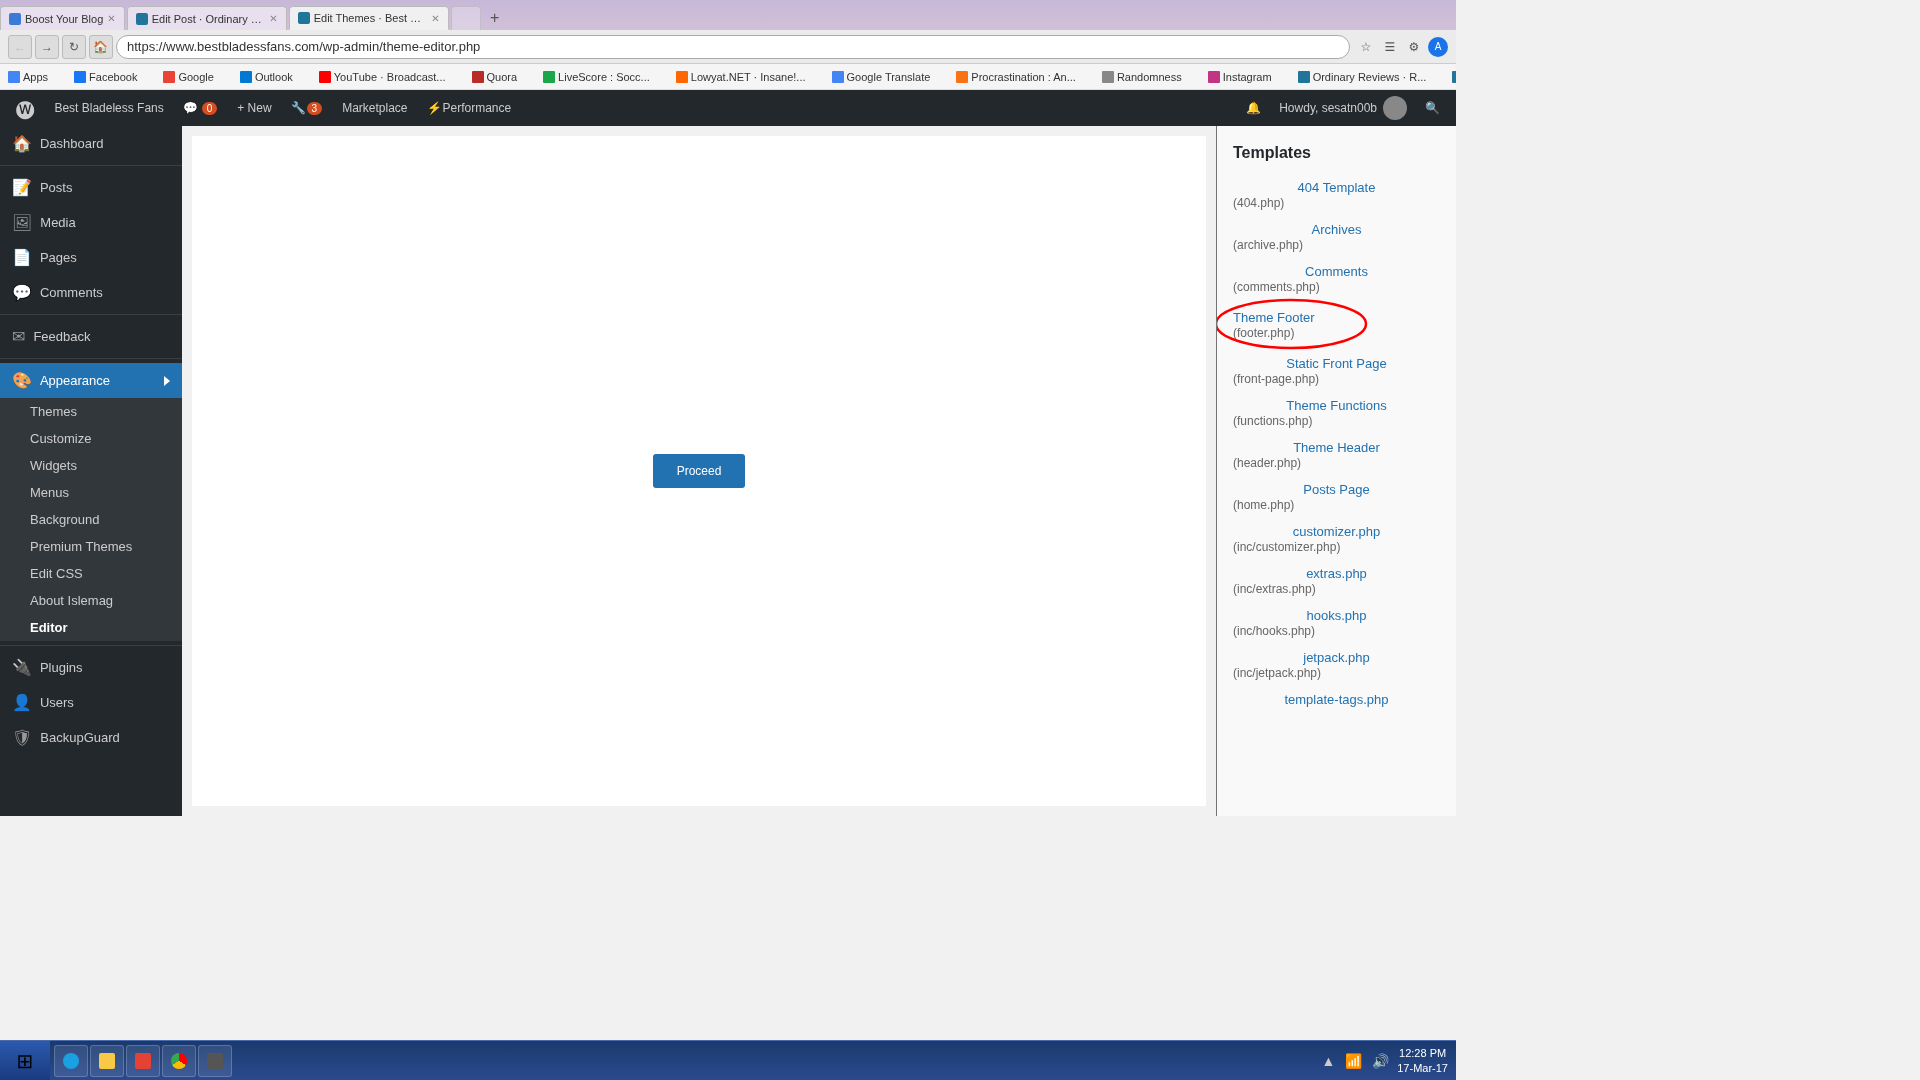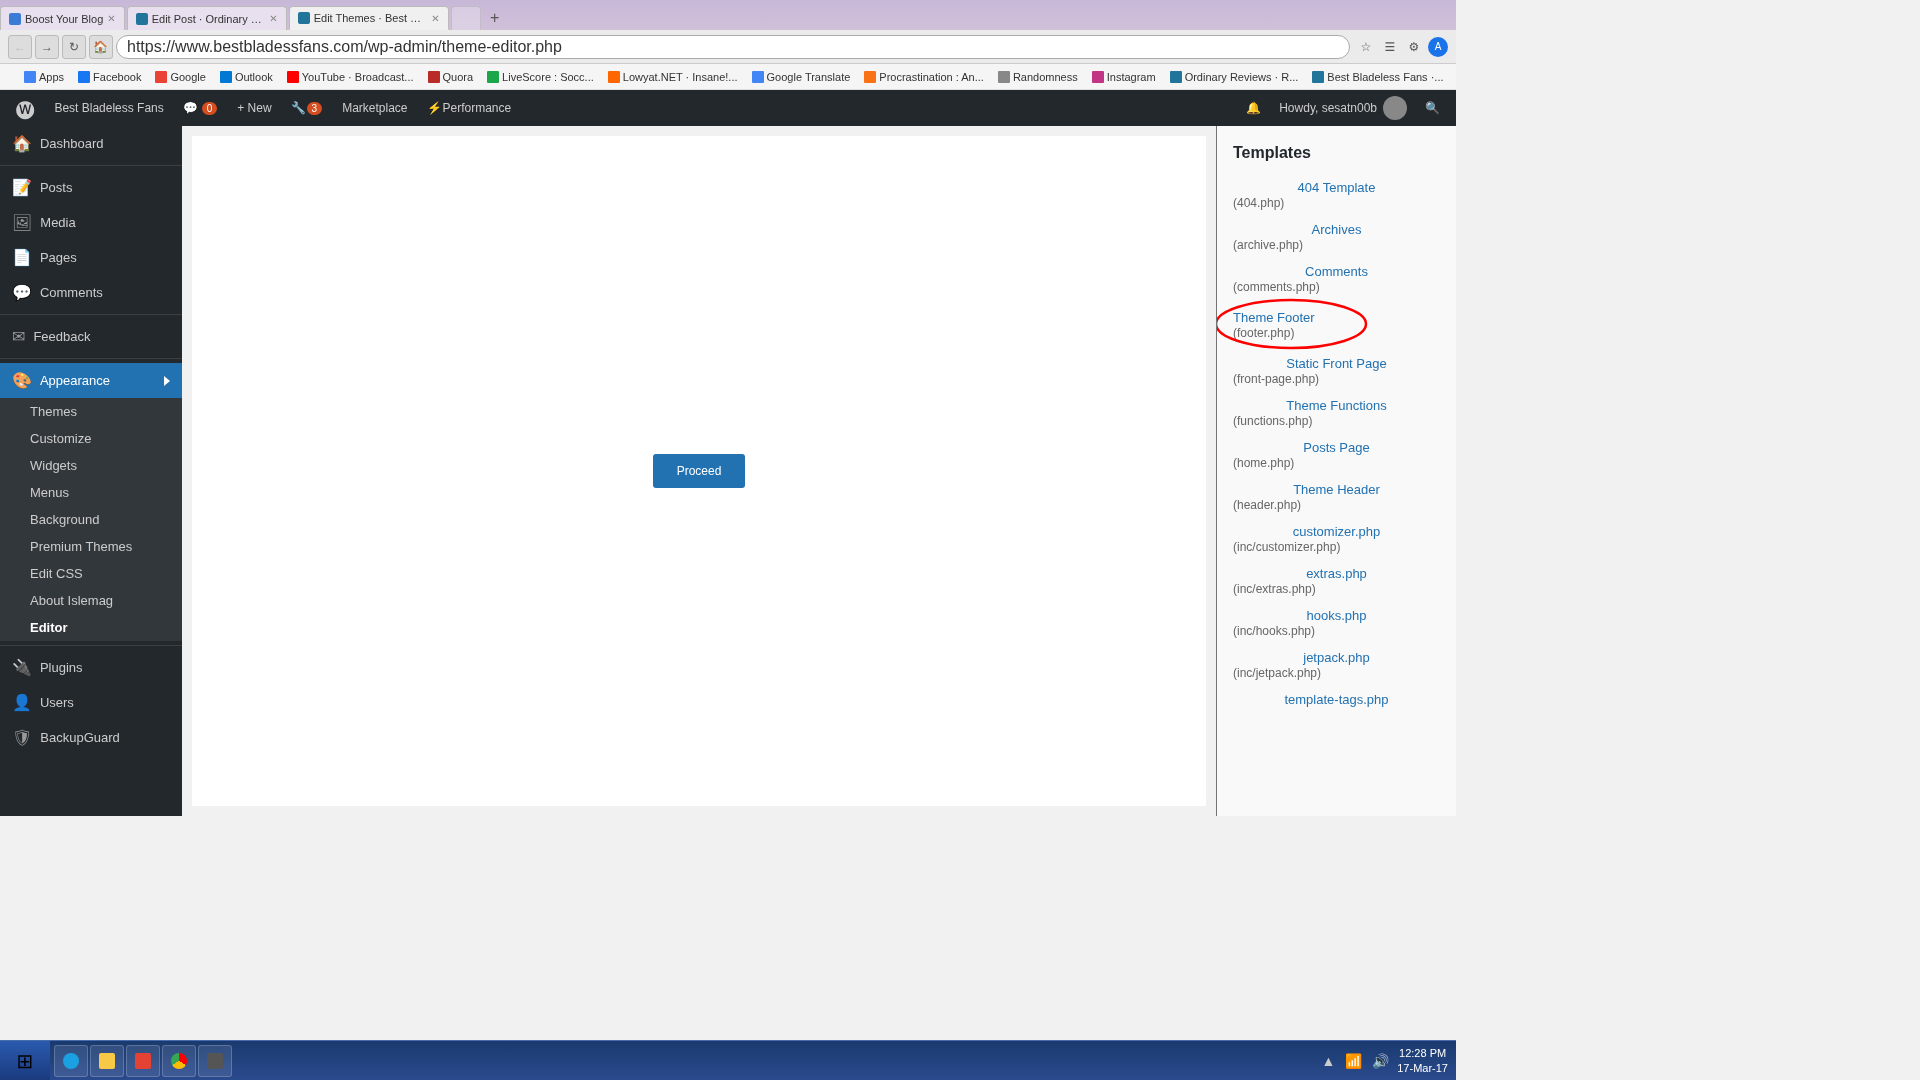--- a/index.html
+++ b/index.html
@@ -8,26 +8,26 @@
     .tab { display: flex; align-items: center; height: 24px; background: #e8e0ee; border: 1px solid #bbb; border-bottom: none; border-radius: 4px 4px 0 0; padding: 0 8px; font-size: 11px; color: #333; margin-right: 2px; max-width: 160px; min-width: 100px; }
     .tab.active { background: #f0f0f0; border-bottom: 1px solid #f0f0f0; z-index: 1; }
     .tab-favicon { width: 12px; height: 12px; margin-right: 4px; background: #555; border-radius: 2px; flex-shrink: 0; }
     .tab-title { overflow: hidden; text-overflow: ellipsis; white-space: nowrap; font-size: 11px; }
     .tab-close { margin-left: 4px; font-size: 10px; color: #888; cursor: pointer; flex-shrink: 0; }
     .tab-new { width: 24px; height: 24px; display: flex; align-items: center; justify-content: center; background: transparent; border: none; font-size: 16px; color: #555; cursor: pointer; }
 
     .address-bar-row { display: flex; align-items: center; height: 34px; background: #ebebeb; padding: 4px 8px; border-bottom: 1px solid #ccc; }
     .nav-btn { width: 24px; height: 24px; display: flex; align-items: center; justify-content: center; background: #ddd; border: 1px solid #bbb; border-radius: 3px; cursor: pointer; font-size: 12px; margin-right: 3px; color: #555; }
     .nav-btn.disabled { color: #bbb; }
-    .address-input { flex: 1; height: 24px; border: 1px solid #aaa; border-radius: 12px; padding: 0 10px; font-size: 16px; background: #fff; color: #333; }
+    .address-input { flex: 1; height: 24px; border: 1px solid #aaa; border-radius: 12px; padding: 0 10px; font-size: 13px; background: #fff; color: #333; }
     .nav-right { display: flex; align-items: center; margin-left: 6px; gap: 4px; }
     .nav-icon { width: 20px; height: 20px; display: flex; align-items: center; justify-content: center; font-size: 12px; color: #555; cursor: pointer; }
 
     
-    .bookmarks-bar { display: flex; align-items: center; height: 26px; background: #f5f5f5; border-bottom: 1px solid #ddd; padding: 0 20px; gap: 6px; overflow: hidden; }
+    .bookmarks-bar { display: flex; align-items: center; height: 26px; background: #f5f5f5; border-bottom: 1px solid #ddd; padding: 0 4px; gap: 18px; overflow: hidden; }
     .bookmark-item { display: flex; align-items: center; font-size: 11px; color: #333; cursor: pointer; white-space: nowrap; padding: 2px 4px; }
     .bm-icon { width: 12px; height: 12px; margin-right: 3px; background: #666; border-radius: 1px; display: inline-block; flex-shrink: 0; }
 
     
     .wp-admin { display: flex; flex-direction: column; height: calc(816px - 90px); }
 
     
     .admin-bar { height: 36px; background: #23282d; display: flex; align-items: center; padding: 0 8px; gap: 4px; flex-shrink: 0; }
     .admin-bar-item { display: flex; align-items: center; color: #ccc; font-size: 12px; padding: 0 8px; height: 36px; cursor: pointer; white-space: nowrap; }
     .admin-bar-item .wp-logo { font-size: 18px; color: #ccc; }
@@ -346,26 +346,26 @@
         </div>
         <div class="template-item">
           <a class="template-link">Static Front Page</a>
           <div class="template-file">(front-page.php)</div>
         </div>
         <div class="template-item">
           <a class="template-link">Theme Functions</a>
           <div class="template-file">(functions.php)</div>
         </div>
         <div class="template-item">
+          <a class="template-link">Theme Header</a>
+          <div class="template-file">(header.php)</div>
+        </div>
+        <div class="template-item">
           <a class="template-link">Posts Page</a>
           <div class="template-file">(home.php)</div>
-        </div>
-        <div class="template-item">
-          <a class="template-link">Theme Header</a>
-          <div class="template-file">(header.php)</div>
         </div>
         <div class="template-item">
           <a class="template-link">customizer.php</a>
           <div class="template-file">(inc/customizer.php)</div>
         </div>
         <div class="template-item">
           <a class="template-link">extras.php</a>
           <div class="template-file">(inc/extras.php)</div>
         </div>
         <div class="template-item">

